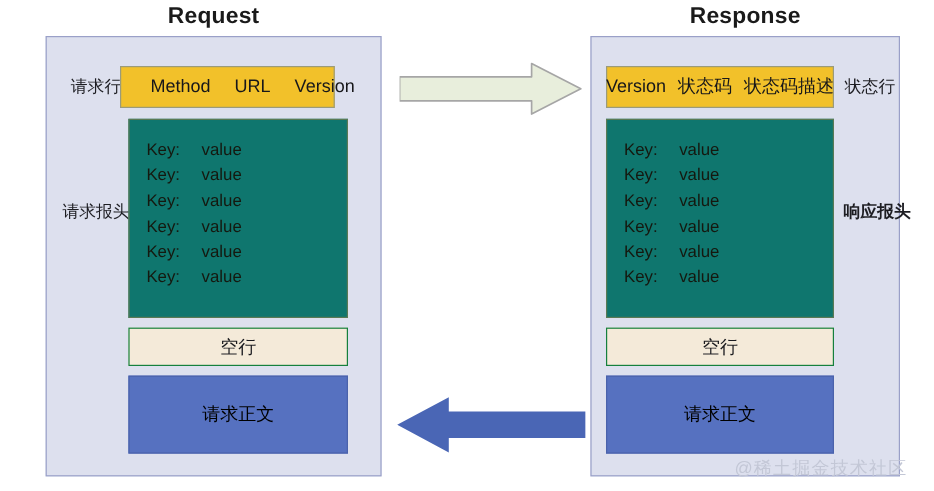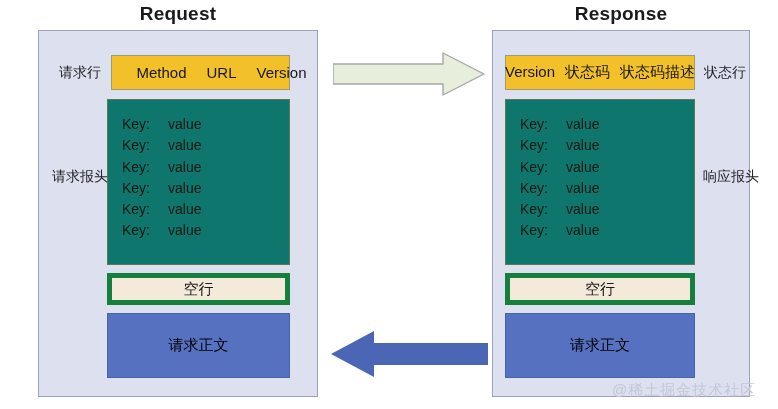--- a/index.html
+++ b/index.html
@@ -60,21 +60,21 @@
   }
   .block-headers {
     background: #0f766e;
     border: 1px solid #5a7a54;
     align-items: flex-start;
     justify-content: flex-start;
     padding: 14px 0 0 14px;
   }
   .block-blank {
     background: #f4ead9;
-    border: 5px solid #15803d;
+    border: 1px solid #15803d;
     color: #1b1b1f;
     font-size: 15px;
   }
   .block-body {
     background: #5671c0;
     border: 1px solid #4a62ab;
     color: #000000;
     font-size: 15px;
   }
 
@@ -105,21 +105,21 @@
   
   .side-label {
     position: absolute;
     font-size: 14px;
     color: #1d1d22;
     white-space: nowrap;
   }
   #label-request-line    { left: 59px;  top: 64px; }
   #label-request-headers { left: 52px;  top: 168px; text-align: center; }
   #label-status-line     { left: 704px; top: 64px; }
-  #label-response-headers{ left: 703px; top: 168px; }
+  #label-response-headers{ left: 703px; top: 168px; font-weight: bold; }
 
   
   .arrow {
     position: absolute;
   }
   #arrow-request  { left: 333px; top: 50px;  width: 152px; height: 48px; }
   #arrow-response { left: 330px; top: 330px; width: 158px; height: 48px; }
 
   
   #watermark {
@@ -138,21 +138,21 @@
 <div class="diagram">
 
   <div class="section-title" id="title-request">Request</div>
 
   <div class="panel" id="panel-request"></div>
 
   <div class="side-label" id="label-request-line">请求行</div>
 
   <div class="side-label" id="label-request-headers">请求报头</div>
 
-  <div class="block block-startline" style="left:111px; top:55px; width:179px; height:35px;padding-left:42px;">
+  <div class="block block-startline" style="left:100px; top:55px; width:179px; height:35px;padding-left:42px;">
     <div class="startline-tokens">
       <span>Method</span>
       <span>URL</span>
       <span>Version</span>
     </div>
   </div>
 
   <div class="block block-headers" style="left:107px; top:99px; width:183px; height:166px;">
     <div class="kv-list">
       <div class="kv-row">

